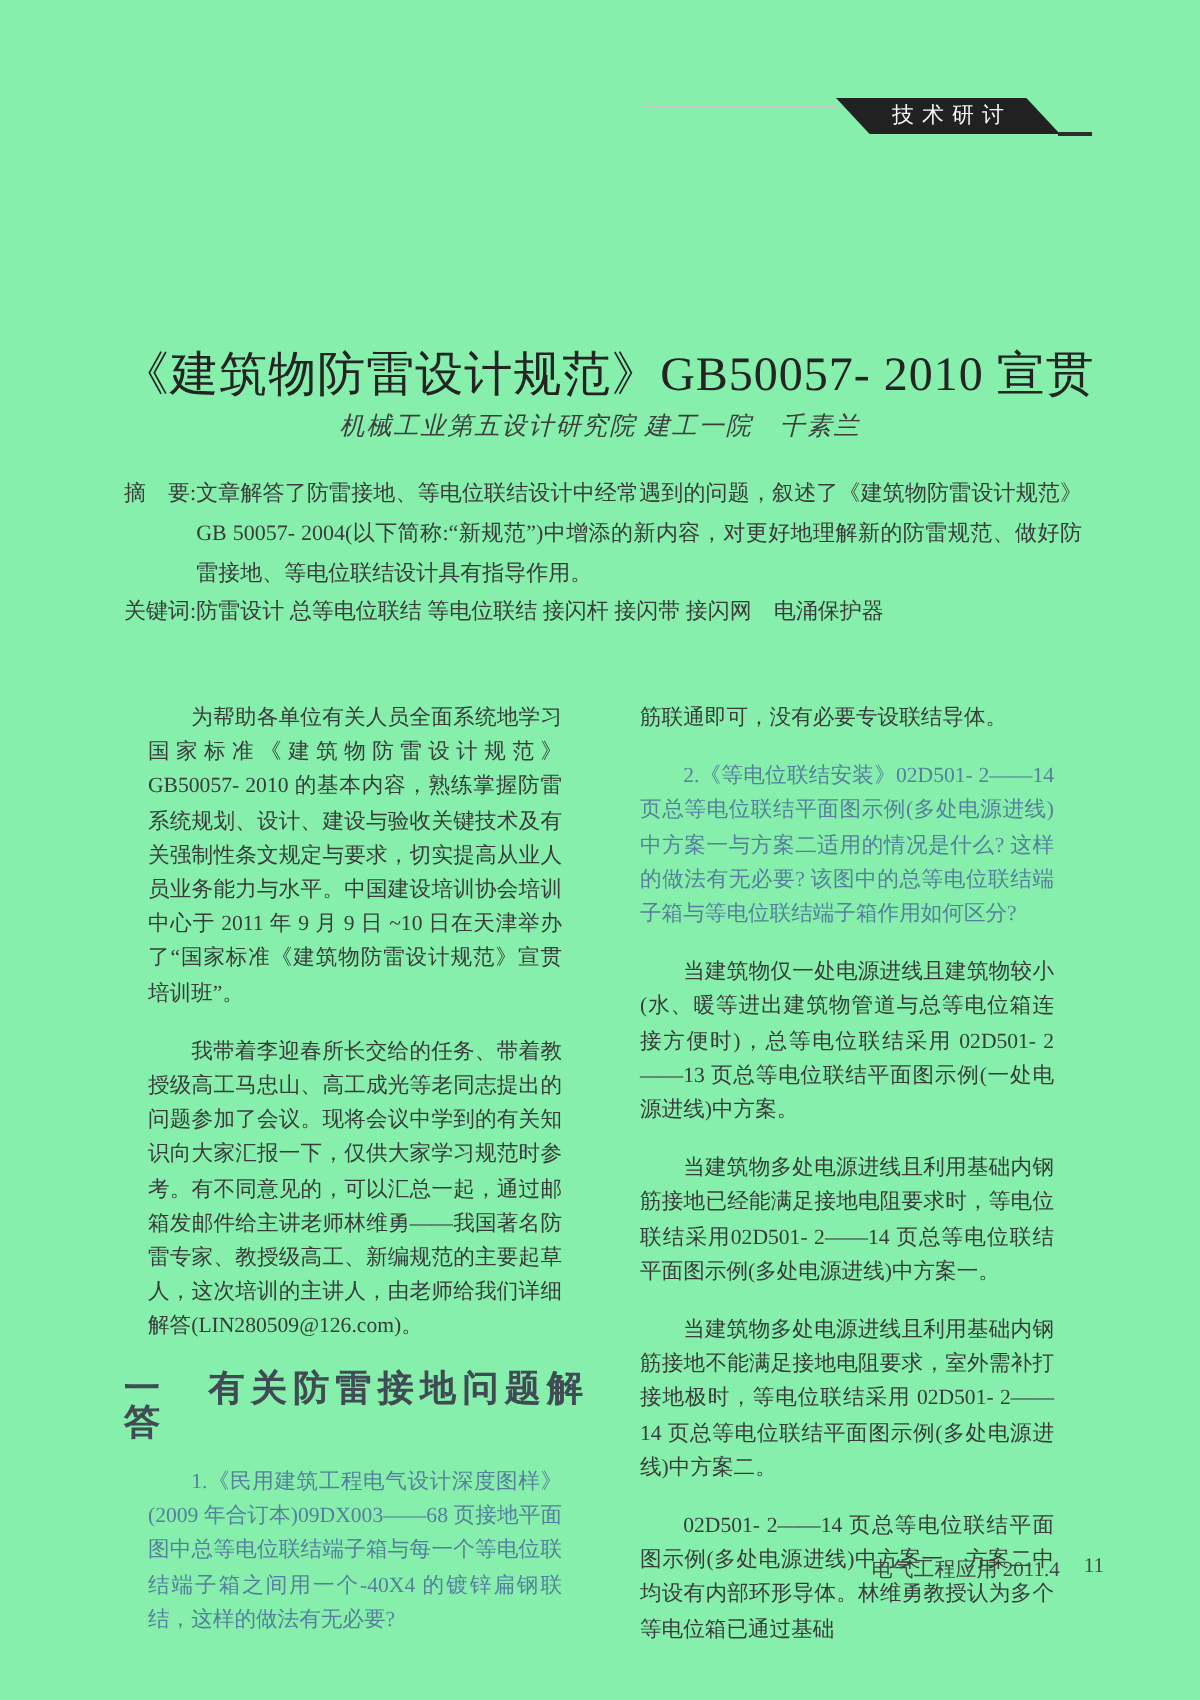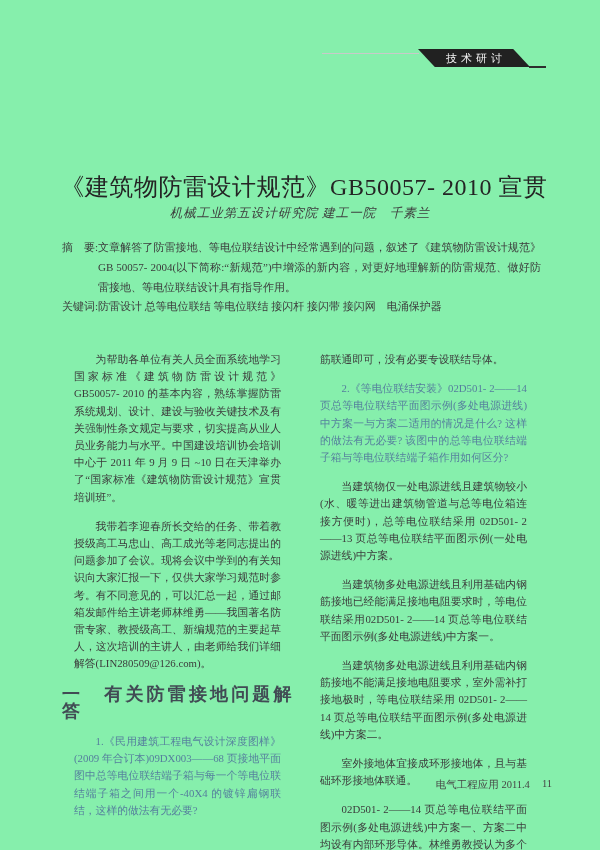--- a/index.html
+++ b/index.html
@@ -81,21 +81,20 @@
       <p class="para indent">我带着李迎春所长交给的任务、带着教授级高工马忠山、高工成光等老同志提出的问题参加了会议。现将会议中学到的有关知识向大家汇报一下，仅供大家学习规范时参考。有不同意见的，可以汇总一起，通过邮箱发邮件给主讲老师林维勇——我国著名防雷专家、教授级高工、新编规范的主要起草人，这次培训的主讲人，由老师给我们详细解答(LIN280509@126.com)。</p>
       <h2 class="sec-heading">一　有关防雷接地问题解答</h2>
       <p class="para indent question">1.《民用建筑工程电气设计深度图样》(2009 年合订本)09DX003——68 页接地平面图中总等电位联结端子箱与每一个等电位联结端子箱之间用一个-40X4 的镀锌扁钢联结，这样的做法有无必要?</p>
     </div>
     <div class="col">
       <p class="para">筋联通即可，没有必要专设联结导体。</p>
       <p class="para indent question">2.《等电位联结安装》02D501- 2——14 页总等电位联结平面图示例(多处电源进线)中方案一与方案二适用的情况是什么? 这样的做法有无必要? 该图中的总等电位联结端子箱与等电位联结端子箱作用如何区分?</p>
       <p class="para indent">当建筑物仅一处电源进线且建筑物较小(水、暖等进出建筑物管道与总等电位箱连接方便时)，总等电位联结采用 02D501- 2——13 页总等电位联结平面图示例(一处电源进线)中方案。</p>
       <p class="para indent">当建筑物多处电源进线且利用基础内钢筋接地已经能满足接地电阻要求时，等电位联结采用02D501- 2——14 页总等电位联结平面图示例(多处电源进线)中方案一。</p>
       <p class="para indent">当建筑物多处电源进线且利用基础内钢筋接地不能满足接地电阻要求，室外需补打接地极时，等电位联结采用 02D501- 2——14 页总等电位联结平面图示例(多处电源进线)中方案二。</p>
-      <p class="para indent">室外接地体宜接成环形接地体，且与基础环形接地体联通。</p>
       <p class="para indent">02D501- 2——14 页总等电位联结平面图示例(多处电源进线)中方案一、方案二中均设有内部环形导体。林维勇教授认为多个等电位箱已通过基础</p>
     </div>
   </div>
 
   <div class="footer">
     <span>电气工程应用 2011.4</span>
     <span>11</span>
   </div>
 
 </div>

